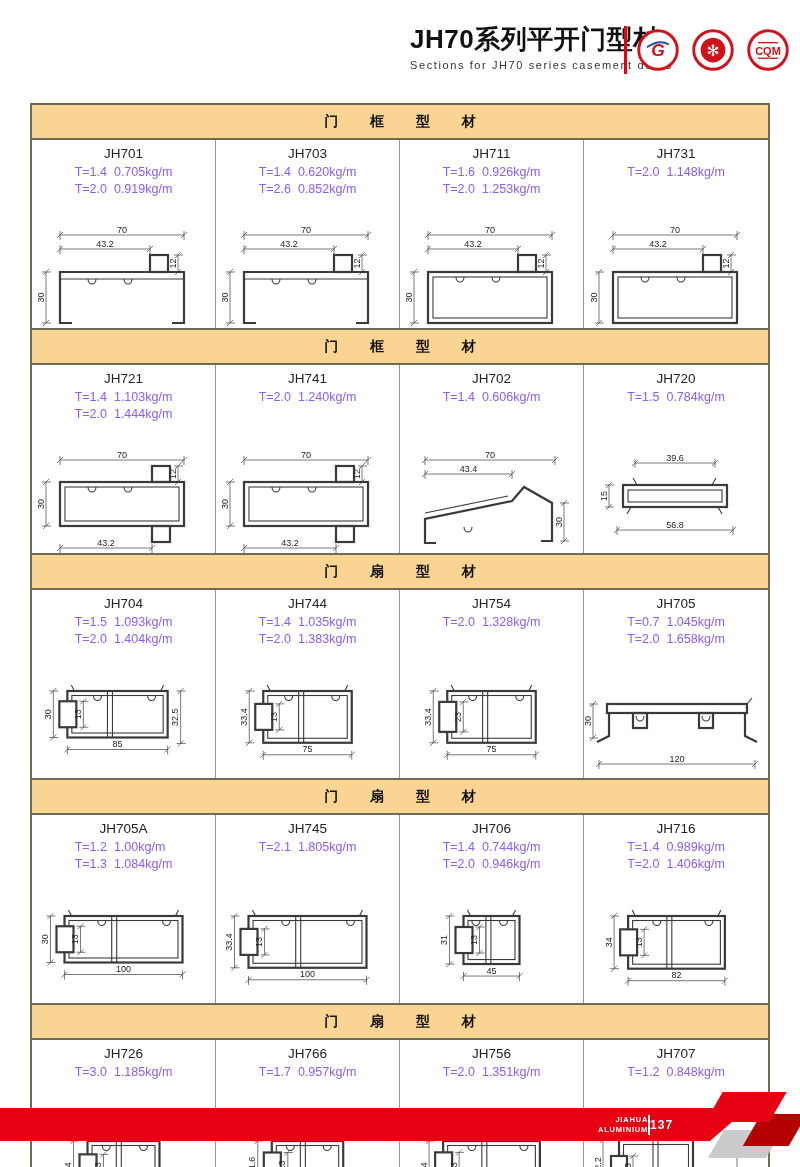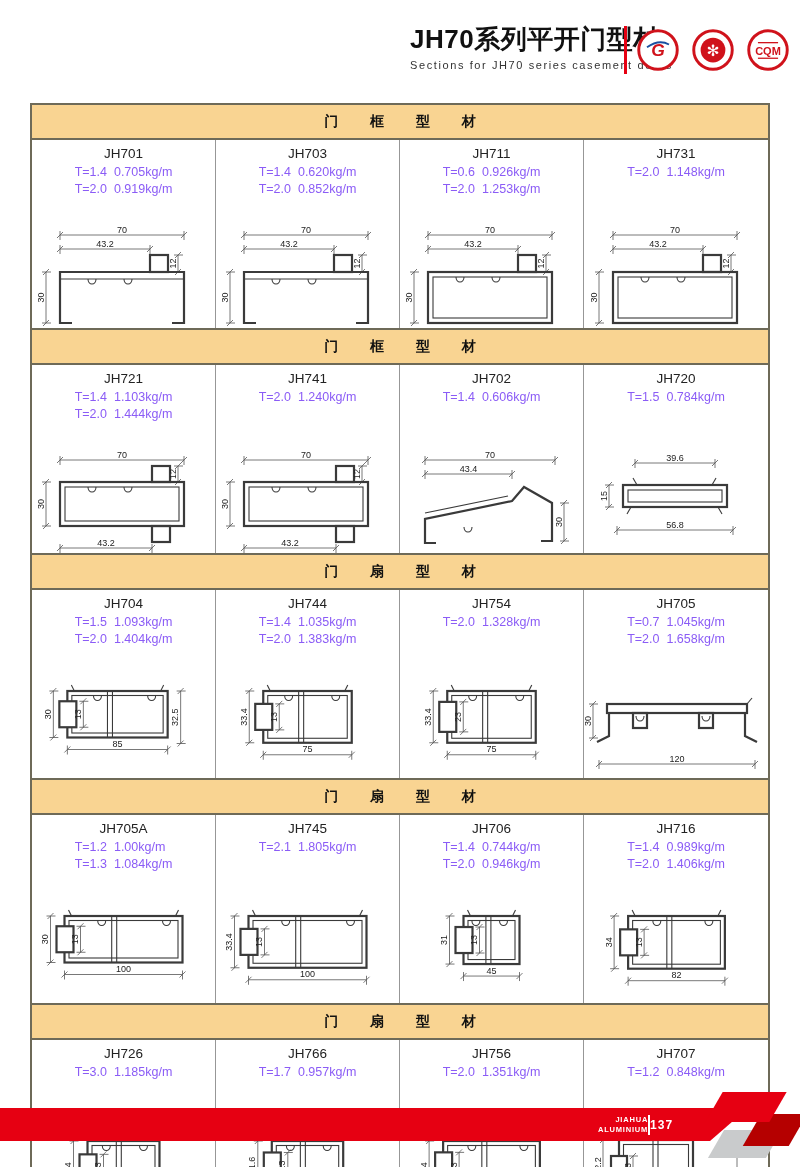--- a/index.html
+++ b/index.html
@@ -123,21 +123,21 @@
               <line x1="10" y1="97" x2="19" y2="97" class="dim"></line>
               <line x1="11" y1="49" x2="17" y2="43" class="dim"></line>
               <line x1="11" y1="100" x2="17" y2="94" class="dim"></line>
               <text x="11.5" y="71.5" class="dimtext" text-anchor="middle" transform="rotate(-90 11.5 71.5)">30</text>
             </svg>
           </div>
           <div class="cell">
             <div class="code">JH703</div>
             <div class="weights">
               <div class="wline">T=1.4  0.620kg/m</div>
-              <div class="wline">T=2.0  0.852kg/m</div>
+              <div class="wline">T=2.6  0.852kg/m</div>
             </div>
             <svg viewBox="0 0 183 102" width="183" height="102" class="drawing">
               <line x1="28" y1="9" x2="152" y2="9" class="dim"></line>
               <line x1="28" y1="5" x2="28" y2="14" class="dim"></line>
               <line x1="152" y1="5" x2="152" y2="14" class="dim"></line>
               <line x1="25" y1="12" x2="31" y2="6" class="dim"></line>
               <line x1="149" y1="12" x2="155" y2="6" class="dim"></line>
               <text x="90" y="6.5" class="dimtext" text-anchor="middle">70</text>
               <line x1="28" y1="23" x2="118" y2="23" class="dim"></line>
               <line x1="28" y1="19" x2="28" y2="28" class="dim"></line>
@@ -160,21 +160,21 @@
               <line x1="10" y1="46" x2="19" y2="46" class="dim"></line>
               <line x1="10" y1="97" x2="19" y2="97" class="dim"></line>
               <line x1="11" y1="49" x2="17" y2="43" class="dim"></line>
               <line x1="11" y1="100" x2="17" y2="94" class="dim"></line>
               <text x="11.5" y="71.5" class="dimtext" text-anchor="middle" transform="rotate(-90 11.5 71.5)">30</text>
             </svg>
           </div>
           <div class="cell">
             <div class="code">JH711</div>
             <div class="weights">
-              <div class="wline">T=0.6  0.926kg/m</div>
+              <div class="wline">T=1.6  0.926kg/m</div>
               <div class="wline">T=2.0  1.253kg/m</div>
             </div>
             <svg viewBox="0 0 183 102" width="183" height="102" class="drawing">
               <line x1="28" y1="9" x2="152" y2="9" class="dim"></line>
               <line x1="28" y1="5" x2="28" y2="14" class="dim"></line>
               <line x1="152" y1="5" x2="152" y2="14" class="dim"></line>
               <line x1="25" y1="12" x2="31" y2="6" class="dim"></line>
               <line x1="149" y1="12" x2="155" y2="6" class="dim"></line>
               <text x="90" y="6.5" class="dimtext" text-anchor="middle">70</text>
               <line x1="28" y1="23" x2="118" y2="23" class="dim"></line>

